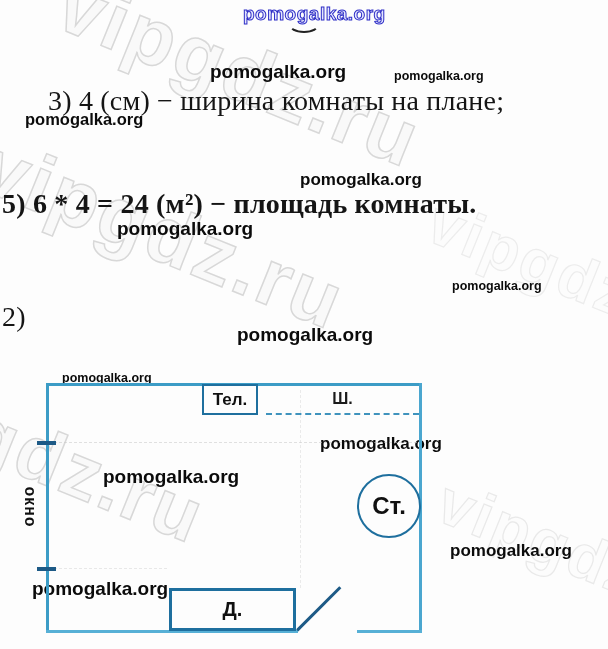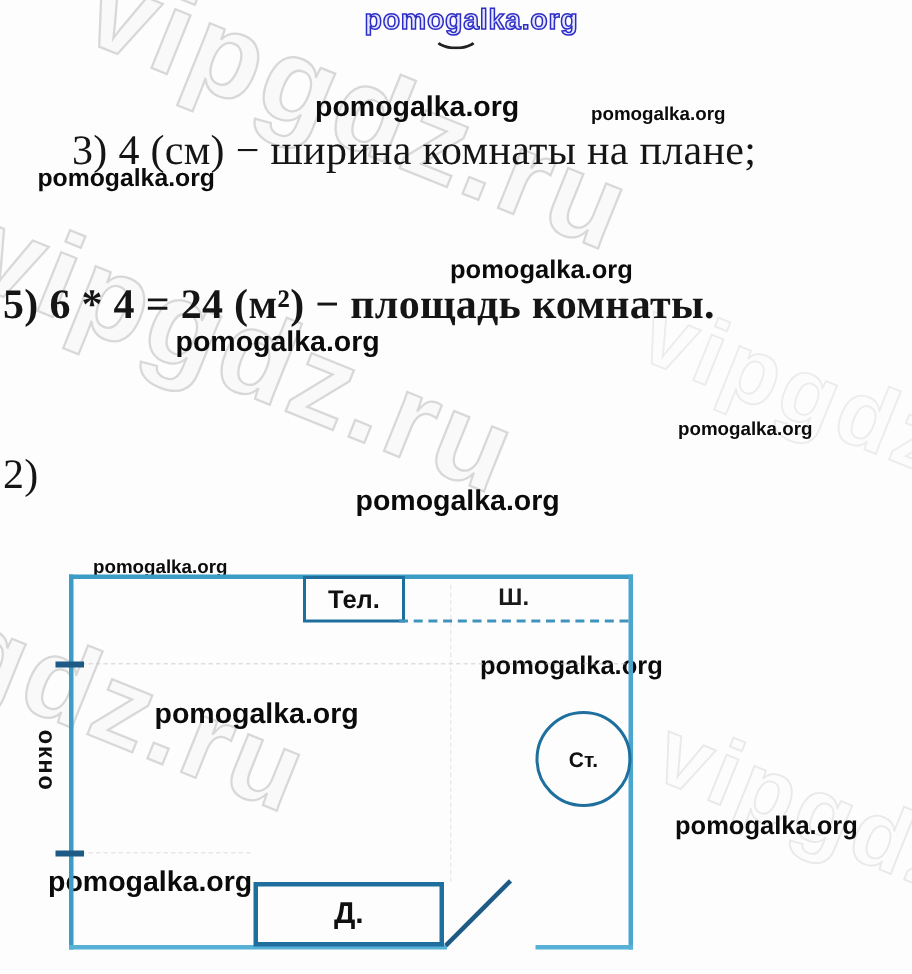--- a/index.html
+++ b/index.html
@@ -81,27 +81,27 @@
   .w-bot-b{left:357px;top:630px;width:65px;height:3px;background:#57b0d6;}
   .furn{
     position:absolute;
     border:2.5px solid var(--furniture_blue,#1e6f9e);
     display:flex;align-items:center;justify-content:center;
     font-family:"Liberation Sans", sans-serif;
     color:#101010;
     box-sizing:border-box;
     background:transparent;
   }
-  .tel-box{left:202px;top:384px;width:68px;height:31px;font-size:17px;font-weight:700;}
+  .tel-box{left:202px;top:384px;width:56px;height:31px;font-size:17px;font-weight:700;}
   .sh-box{
     left:266px;top:385px;width:153px;height:30px;
     border:none;border-bottom:2px dashed #3f93bd;
     font-size:16px;font-weight:700;color:#1a1a1a;
   }
-  .st-circle{left:357px;top:474px;width:64px;height:64px;border-radius:50%;font-size:14px;font-weight:600;}
+  .st-circle{left:357px;top:474px;width:64px;height:64px;border-radius:50%;font-size:24px;font-weight:600;}
   .d-box{left:169px;top:588px;width:127px;height:43px;border-width:3px;font-size:20px;font-weight:700;}
   .tick{position:absolute;background:var(--dark_line,#1d5a86);}
   .tick-1{left:37px;top:441px;width:19px;height:3.5px;}
   .tick-2{left:37px;top:567px;width:19px;height:3.5px;}
   .okno{
     position:absolute;left:4px;top:498px;width:52px;height:18px;
     transform:rotate(90deg);
     font-family:"Liberation Sans", sans-serif;
     font-weight:700;font-size:16px;letter-spacing:1px;
     color:#101010;text-align:center;line-height:18px;

